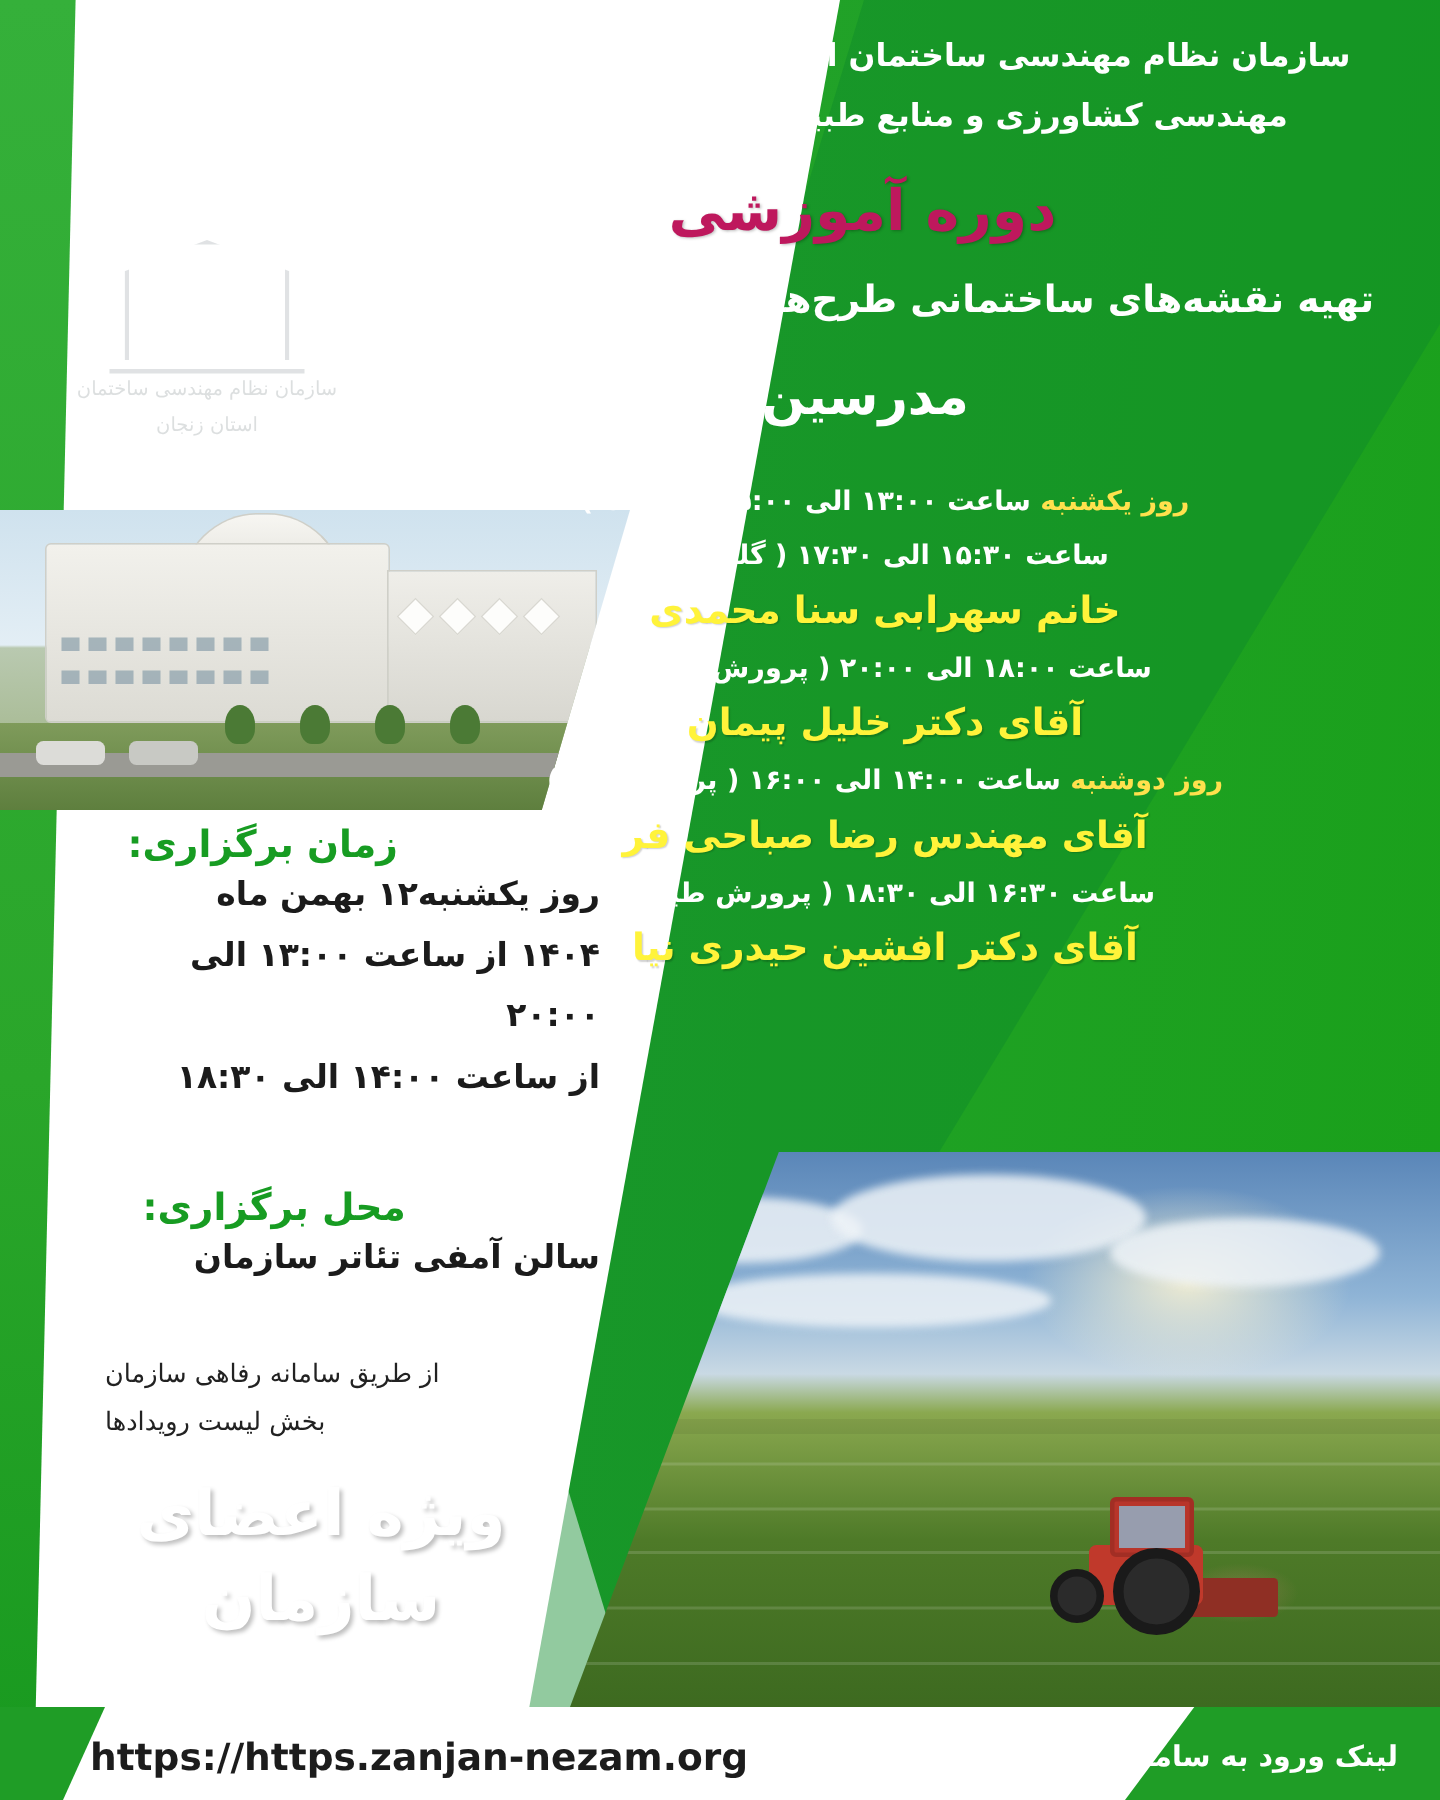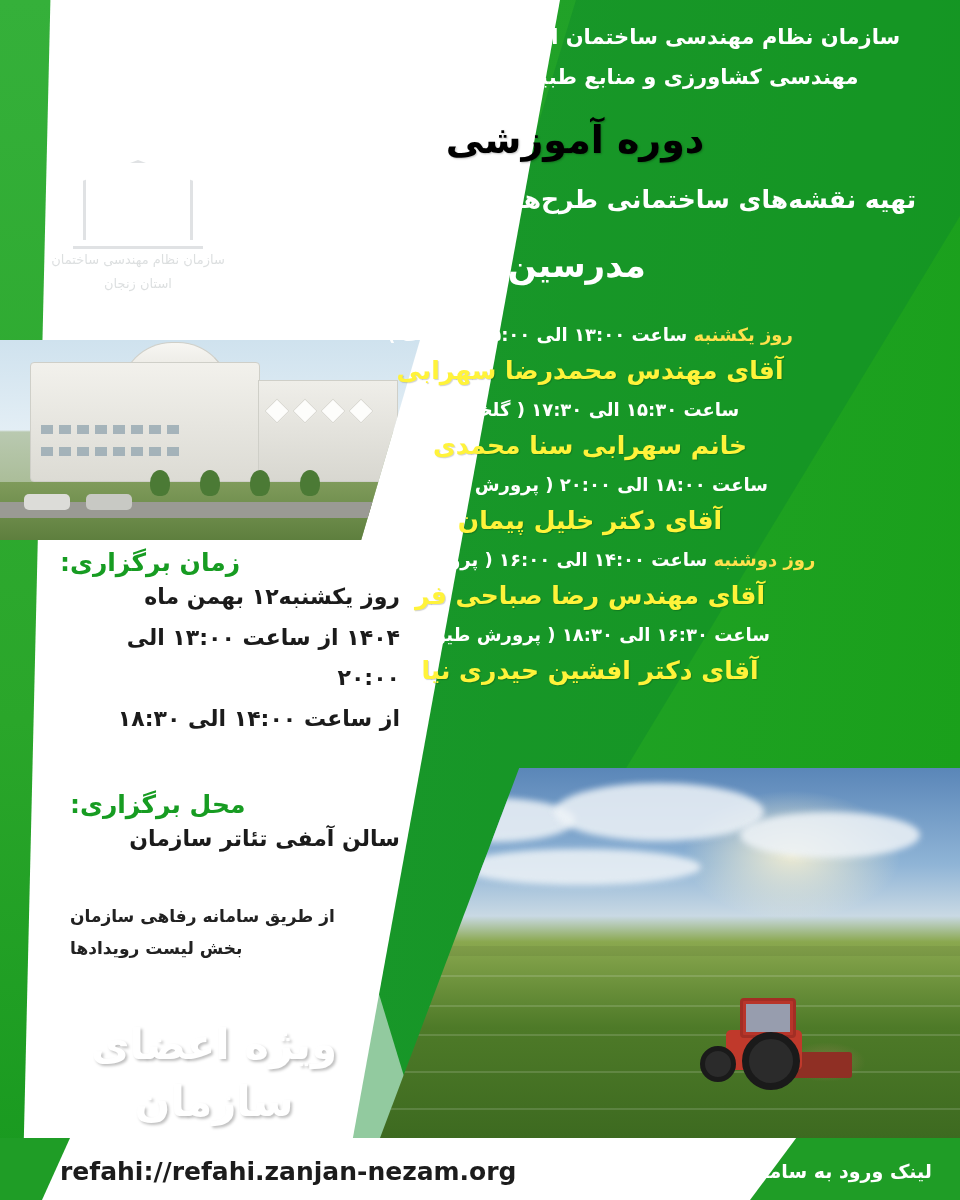--- a/index.html
+++ b/index.html
@@ -130,21 +130,21 @@
     background: radial-gradient(ellipse at center, rgba(160,130,90,.55), rgba(160,130,90,0) 70%); }
 
   
   .hdr {
     position: absolute; right: 24px; top: 18px; width: 800px;
     text-align: center; color: #ffffff; z-index: 10;
     font-size: 21px; font-weight: bold; line-height: 1.9; direction: rtl;
   }
   .title-course {
     position: absolute; right: 40px; top: 118px; width: 690px;
-    text-align: center; color: #000000; z-index: 10;
+    text-align: center; color: #be185d; z-index: 10;
     font-size: 38px; font-weight: bold; direction: rtl;
     text-shadow: 1px 1px 2px rgba(0,0,0,.25);
   }
   .title-sub {
     position: absolute; right: 34px; top: 185px; width: 700px;
     text-align: center; color: #ffffff; z-index: 10;
     font-size: 25px; font-weight: bold; direction: rtl;
   }
   .teachers-label {
     position: absolute; right: 40px; top: 245px; width: 700px;
@@ -152,29 +152,29 @@
     font-size: 34px; font-weight: bold; direction: rtl;
   }
 
   .sessions { position: absolute; right: 20px; top: 318px; width: 700px; z-index: 10; direction: rtl; text-align: center; }
   .sess { margin-bottom: 2px; }
   .sess-time { font-size: 18px; font-weight: bold; color: #ffffff; line-height: 1.9; }
   .sess-time .day { color: #ffe14d; }
   .sess-name { font-size: 25px; font-weight: bold; color: #fff33a; line-height: 1.55; text-shadow: 1px 1px 1px rgba(0,0,0,.18); }
 
   .left-col { position: absolute; right: 560px; left: 60px; top: 548px; z-index: 10; direction: rtl; text-align: left; }
-  .lbl-green { color: #179c22; font-size: 25px; font-weight: bold; text-align: left; }
+  .lbl-green { color: #179c22; font-size: 25px; font-weight: bold; text-align: left; margin-left: 25px; }
   .lbl-dark { color: #1b1b1b; font-size: 22px; font-weight: bold; text-align: right; line-height: 1.85; }
-  .lbl-small { color: #222; font-size: 17px; font-weight: bold; text-align: left; line-height: 1.9; }
+  .lbl-small { color: #222; font-size: 17px; font-weight: normal; text-align: left; line-height: 1.9; }
 
   .venue { position: absolute; left: 70px; right: 560px; top: 790px; z-index: 10; direction: rtl; }
   .via { position: absolute; left: 70px; right: 590px; top: 900px; z-index: 10; direction: rtl; }
 
   .special {
-    position: absolute; left: 64px; top: 1017px; width: 300px; z-index: 11;
+    position: absolute; left: 64px; top: 981px; width: 300px; z-index: 11;
     direction: rtl; text-align: center;
     color: #ffffff; font-size: 42px; font-weight: bold; line-height: 1.35;
     text-shadow: 2px 2px 3px rgba(0,0,0,.25);
   }
 
   .footer-url {
     position: absolute; left: 60px; bottom: 14px; z-index: 14;
     color: #1c1c1c; font-size: 25px; font-weight: bold; direction: ltr;
   }
   .footer-label {
@@ -267,21 +267,20 @@
   <div class="hdr">سازمان نظام مهندسی ساختمان استان زنجان با همکاری سازمان نظام مهندسی کشاورزی و منابع طبیعی استان زنجان برگزار می‌کند:</div>
   <div class="title-course">دوره آموزشی</div>
   <div class="title-sub">تهیه نقشه‌های ساختمانی طرح‌های کشاورزی و دامداری</div>
   <div class="teachers-label">مدرسین:</div>
 
   <div class="sessions">
     <div class="sess">
       <div class="sess-time">
         <span class="day">روز یکشنبه</span><span> ساعت ۱۳:۰۰ الی ۱۵:۰۰ ( شیلات )</span>
       </div>
-      <div class="sess-name">آقای مهندس محمدرضا سهرابی</div>
     </div>
     <div class="sess">
       <div class="sess-time">
         <span>ساعت ۱۵:۳۰ الی ۱۷:۳۰ ( گلخانه )</span>
       </div>
       <div class="sess-name">خانم سهرابی سنا محمدی</div>
     </div>
     <div class="sess">
       <div class="sess-time">
         <span>ساعت ۱۸:۰۰ الی ۲۰:۰۰ ( پرورش قارچ )</span>
@@ -320,16 +319,16 @@
   </div>
 
   <div class="special">
     <div>ویژه اعضای</div>
     <div>سازمان</div>
   </div>
 
   <div class="bottom-bar"></div>
   <div class="bottom-bar-green-l"></div>
   <div class="bottom-bar-green-r"></div>
-  <div class="footer-url">refahi://refahi.zanjan-nezam.org</div>
+  <div class="footer-url">https://https.zanjan-nezam.org</div>
   <div class="footer-label">لینک ورود به سامانه رفاهی:</div>
 
 </div>
 
 </body></html>

